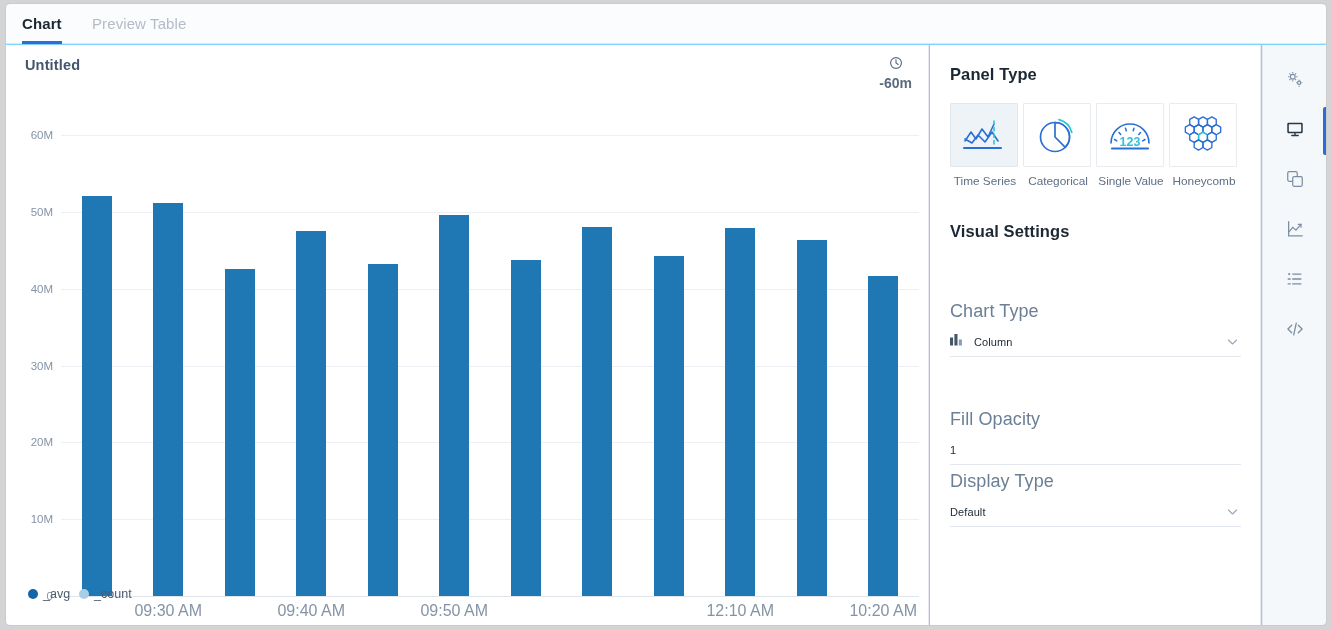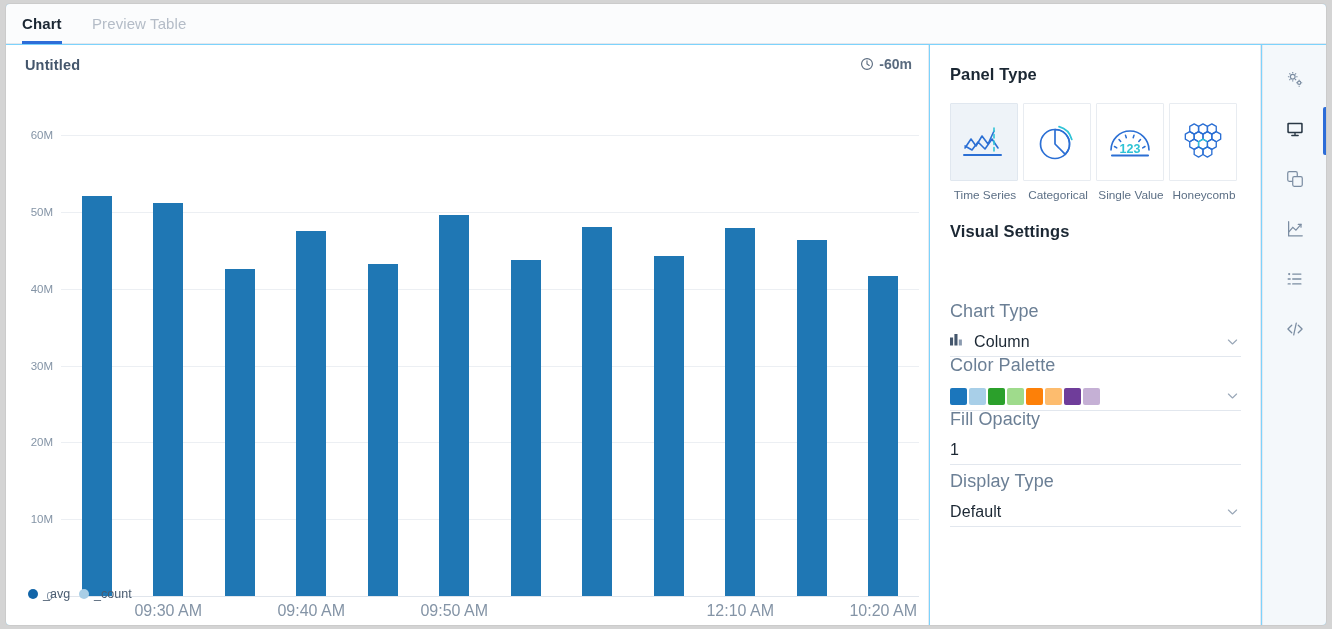--- a/index.html
+++ b/index.html
@@ -87,20 +87,21 @@
   .time-range {
     position: absolute;
     right: 16px; top: 11px;
     display: flex;
     align-items: center;
     gap: 5px;
     font-size: 14px;
     font-weight: bold;
     color: #5a6b7f;
     cursor: pointer;
+    flex-direction: column;
   }
   .time-range svg { display: block; }
 
   
   .plot {
     position: absolute;
     left: 0; top: 0;
     width: 923px; height: 580px;
   }
   .ytick {
@@ -161,21 +162,21 @@
     letter-spacing: .1px;
   }
   .panel-types {
     position: absolute;
     left: 20px; top: 58px;
     display: flex;
     gap: 3px;
   }
   .ptype { width: 70px; cursor: pointer; }
   .ptype-box {
-    width: 68px; height: 78px;
+    width: 68px; height: 64px;
     border: 1px solid #e8ecf1;
     background: #ffffff;
     display: flex;
     align-items: center;
     justify-content: center;
     border-radius: 1px;
   }
   .ptype.selected .ptype-box { background: #eef3f8; border-color: #e0e7ef; }
   .ptype-label {
     margin-top: 7px;
@@ -196,21 +197,21 @@
   .field-control {
     position: relative;
     height: 29px;
     border-bottom: 1px solid #e2e7ee;
     display: flex;
     align-items: center;
     gap: 9px;
     cursor: pointer;
   }
   .field-value {
-    font-size: 16px;
+    font-size: 11px;
     color: #1b2733;
     letter-spacing: .1px;
   }
   .chev {
     position: absolute;
     right: 2px;
     top: 6px;
     color: #9aa8b8;
   }
   .swatches { display: flex; gap: 2px; }
@@ -383,40 +384,20 @@
         </span>
         <span class="field-value">Column</span>
         <span class="chev">
           <svg width="13" height="13" viewBox="0 0 13 13" fill="none" stroke="#9aa8b8" stroke-width="1.15">
             <path d="M2.4 5L6.5 9 10.6 5" stroke-linecap="round" stroke-linejoin="round"></path>
           </svg>
         </span>
       </div>
     </div>
 
-    <div class="field" style="top:264px;">
-      <div class="field-label">Color Palette</div>
-      <div class="field-control">
-        <span class="swatches" id="swatches">
-            <span class="swatch" style="background: rgb(27, 118, 188);"></span>
-            <span class="swatch" style="background: rgb(168, 207, 232);"></span>
-            <span class="swatch" style="background: rgb(43, 160, 43);"></span>
-            <span class="swatch" style="background: rgb(159, 219, 140);"></span>
-            <span class="swatch" style="background: rgb(253, 128, 8);"></span>
-            <span class="swatch" style="background: rgb(253, 188, 110);"></span>
-            <span class="swatch" style="background: rgb(111, 61, 154);"></span>
-            <span class="swatch" style="background: rgb(197, 176, 213);"></span>
-          </span>
-        <span class="chev">
-          <svg width="13" height="13" viewBox="0 0 13 13" fill="none" stroke="#9aa8b8" stroke-width="1.15">
-            <path d="M2.4 5L6.5 9 10.6 5" stroke-linecap="round" stroke-linejoin="round"></path>
-          </svg>
-        </span>
-      </div>
-    </div>
 
     <div class="field" style="top:318px;">
       <div class="field-label">Fill Opacity</div>
       <div class="field-control">
         <span class="field-value">1</span>
       </div>
     </div>
 
     <div class="field" style="top:380px;">
       <div class="field-label">Display Type</div>

